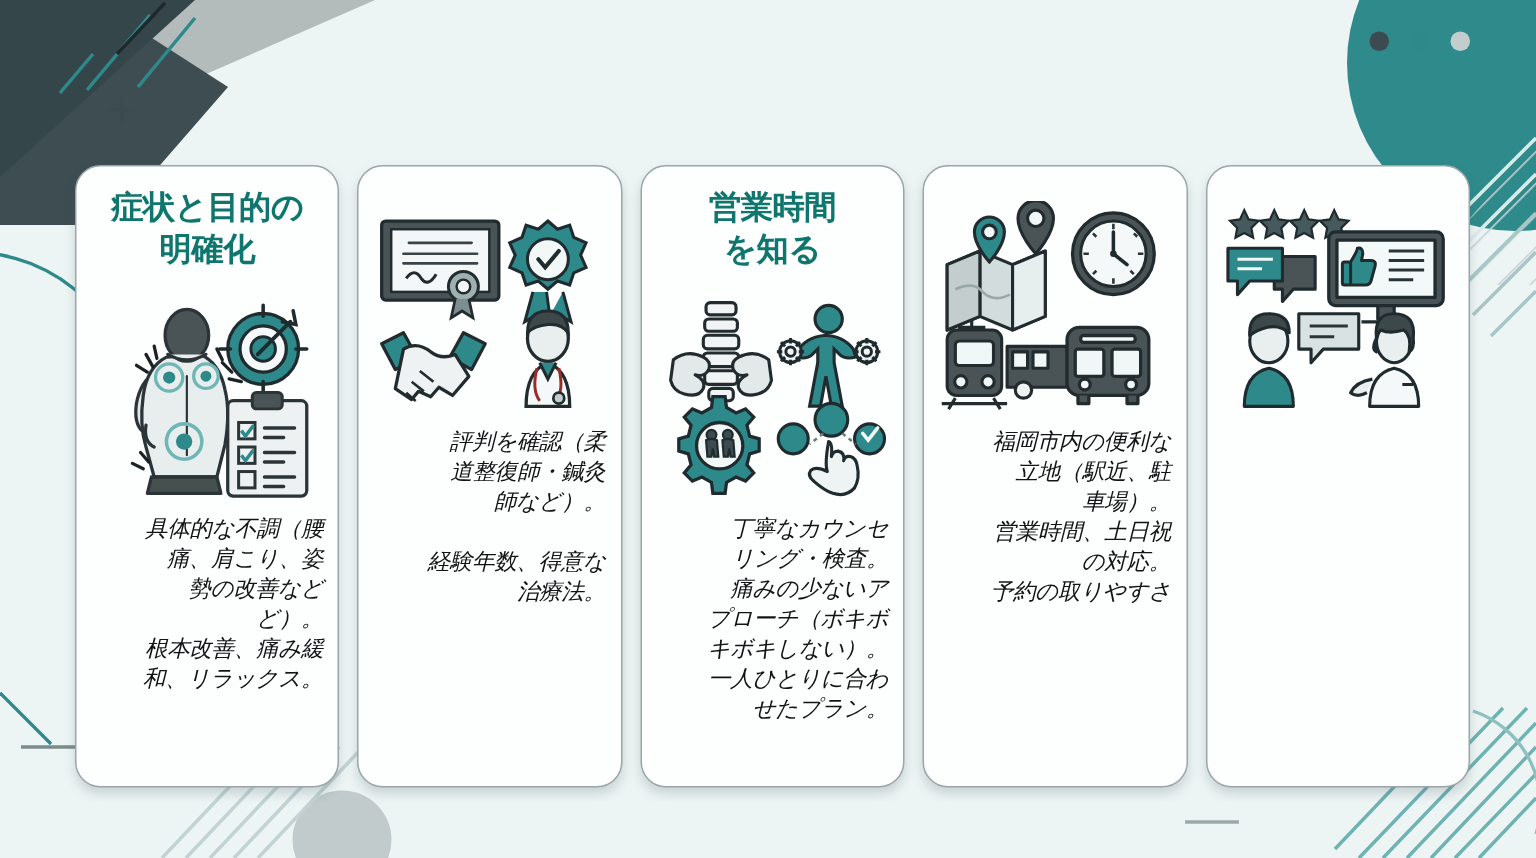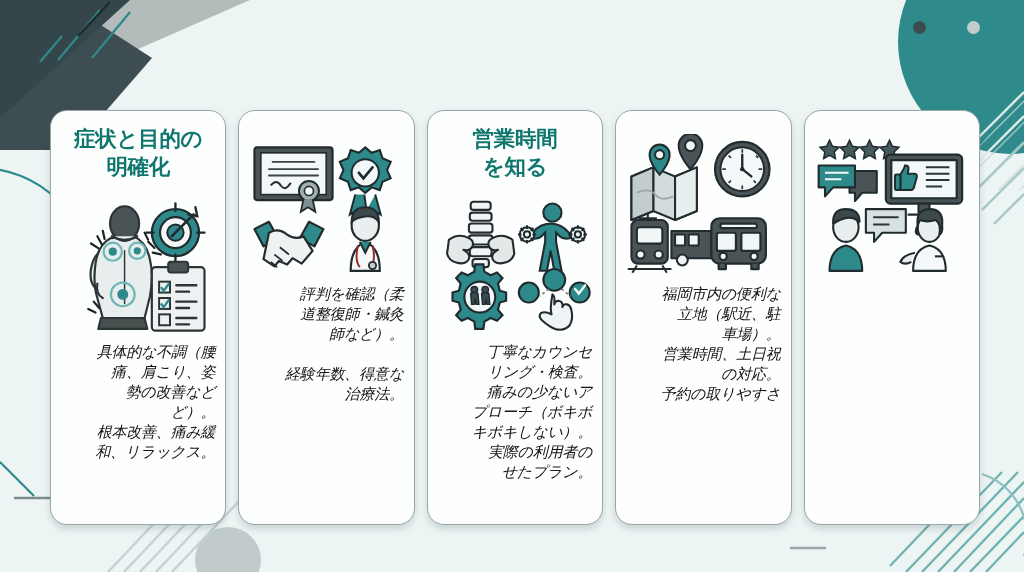--- a/index.html
+++ b/index.html
@@ -324,21 +324,21 @@
             </g>
             <path d="M28 24 q-3 16 -1 22 q-8 -4 -12 -1 q-3 4 2 8 q8 7 14 9 q10 3 16 -4 q4 -7 2 -16 q-1 -6 -5 -7 q-4 -1 -5 3 q1 -6 -4 -7 q-4 0 -5 4 q1 -10 -2 -11 z" fill="#eef3f3" stroke="#1f2b2e" stroke-width="2.3" stroke-linejoin="round"></path>
           </g>
         </svg>
       </div>
       <div class="card-body">丁寧なカウンセ
 リング・検査。
 痛みの少ないア
 プローチ（ボキボ
 キボキしない）。
-実際の利用者の
+一人ひとりに合わ
 せたプラン。</div>
     </div>
 
     <div class="card">
       <div class="card-icon">
         <svg viewBox="0 0 170 148">
 
           <g transform="translate(4,18)" stroke="#222b2e" stroke-width="2.3" stroke-linejoin="round">
             <path d="M2 24 l24 -10 24 10 24 -10 v48 l-24 10 -24 -10 -24 10 z" fill="#d3dcdc"></path>
             <path d="M26 14 v48 M50 24 v48" fill="none"></path>

